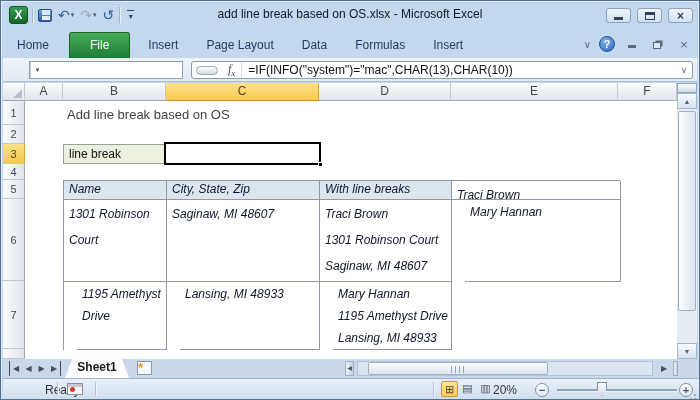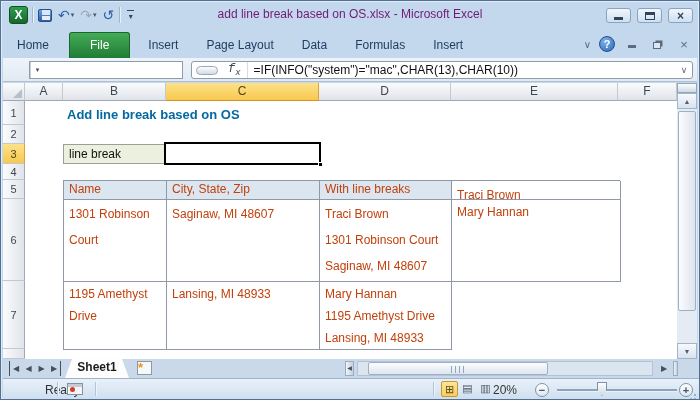--- a/index.html
+++ b/index.html
@@ -14,21 +14,21 @@
                 border-radius:3px; color:#fff; font-weight:bold; font-size:12px; text-align:center; line-height:16px; }
   .qat-sep { width:1px; height:16px; background:#9fb6cd; box-shadow:1px 0 0 #e8f2fb; }
   .qat-btn { display:flex; align-items:center; font-size:14px; color:#2d5fa6; height:18px; padding:0 1px; cursor:default; }
   .qat-btn .dd { font-size:7px; color:#45586e; margin-left:1px; }
   .qat-btn.disabled { color:#9aa7b5; }
   .floppy { width:14px; height:13px; background:linear-gradient(#6f9fe0,#2d5fa6); border:1px solid #24508f; border-radius:2px; position:relative; }
   .floppy:before { content:""; position:absolute; left:3px; top:0; width:8px; height:5px; background:#dde8f6; }
   .floppy:after  { content:""; position:absolute; left:3px; bottom:1px; width:8px; height:4px; background:#e8eef8; }
   .qat-more { width:13px; height:14px; font-size:8px; color:#33475e; text-align:center; line-height:7px; padding-top:2px; }
   .qat-more .bar { display:block; width:7px; height:1px; background:#33475e; margin:0 auto 2px; }
-  .win-title { position:absolute; left:0; right:0; top:4px; text-align:center; font-size:12px; color:#701a75; }
+  .win-title { position:absolute; left:0; right:0; top:4px; text-align:center; font-size:12px; color:#0f172a; }
   .caption-btns { position:absolute; right:4px; top:5px; display:flex; gap:6px; }
   .cap-btn { width:25px; height:15px; background:linear-gradient(#f0f6fc,#cfe0f1); border:1px solid #8ca3c0; border-radius:3px;
              display:flex; align-items:center; justify-content:center; }
   .glyph-min { width:9px; height:3px; background:#31445c; margin-top:6px; }
   .glyph-max { width:10px; height:8px; border:1px solid #31445c; border-top:3px solid #31445c; }
   .glyph-close { font-size:12px; font-weight:bold; color:#31445c; line-height:1; }
 
   
   .tabrow { position:absolute; left:2px; top:28px; right:2px; height:29px; display:flex; align-items:flex-end; }
   .rtab { font-size:12px; color:#1e3a5f; padding:5px 14px 6px; cursor:default; }
@@ -47,56 +47,56 @@
   .formulabar { position:absolute; left:2px; top:57px; right:2px; height:24px;
                 background:linear-gradient(#eff4fa,#e1e9f3); border-bottom:1px solid #aebfd2; }
   .namebox { position:absolute; left:26px; top:3px; width:154px; height:18px; background:#fff;
              border:1px solid #8e9cae; display:flex; }
   .namebox-text { flex:1; font-size:12px; padding:1px 0 0 6px; color:#111; }
   .namebox-dd { width:14px; border-left:1px solid #c8d1dc; font-size:7px; color:#44505e; text-align:center; line-height:16px; }
   .fb-field { position:absolute; left:188px; top:3px; right:4px; height:18px; background:#fff;
               border:1px solid #8e9cae; border-radius:3px; display:flex; align-items:center; }
   .fb-pill { width:22px; height:9px; margin-left:4px; border-radius:5px;
              background:linear-gradient(#fdfdfe,#d4dbe4); border:1px solid #9aa7b8; }
-  .fx { font-family:Liberation Mono, monospace; font-style:italic; font-size:12px; color:#3a4654; margin:0 6px 0 10px; }
+  .fx { font-family:Liberation Serif, serif; font-style:italic; font-size:12px; color:#3a4654; margin:0 6px 0 10px; }
   .fx sub { font-size:9px; }
   .fb-div { width:1px; height:16px; background:#d4dce5; margin-right:6px; }
   .fb-formula { flex:1; font-size:12px; color:#111; white-space:nowrap; overflow:hidden; }
   .fb-dd { width:16px; font-size:9px; color:#5c6b7e; text-align:center; }
 
   
   .sheet-bg { position:absolute; left:2px; top:82px; width:674px; height:276px; background:#fff; }
   .colheaders { position:absolute; left:2px; top:82px; height:18px; display:flex; }
   .ch, .gutter { height:18px; background:linear-gradient(#fafbfc,#e0e4ea); border-right:1px solid #c1c8d2;
         border-bottom:1px solid #9fa9b5; font-size:12px; color:#3e4753; text-align:center; line-height:17px; }
   .gutter { width:22px; position:relative; }
   .gutter .tri { position:absolute; right:2px; bottom:2px; width:0; height:0;
                  border-left:9px solid transparent; border-bottom:9px solid #b6bfca; }
   .ch.sel { background:linear-gradient(#fde189,#f7c94f); border-right:1px solid #dca13a; border-bottom:1px solid #d98e2a; color:#56451a; }
   .rowheaders { position:absolute; left:2px; top:100px; width:22px; height:258px; display:flex; flex-direction:column; }
   .rh { background:linear-gradient(90deg,#fafbfc,#e0e4ea); border-right:1px solid #9fa9b5; border-bottom:1px solid #c1c8d2;
         font-size:11px; color:#3e4753; text-align:center; display:flex; align-items:center; justify-content:center; }
   .rh.sel { background:linear-gradient(#fde189,#f7c94f); border-right:1px solid #dca13a; color:#56451a; }
 
   
-  .b1-title { position:absolute; left:66px; top:106px; font-size:13px; font-weight:bold; color:#0369a1; }
+  .b1-title { position:absolute; left:66px; top:106px; font-size:13px; font-weight:normal; color:#404040; }
   .b3 { position:absolute; left:62px; top:143px; width:103px; height:20px; background:#ebf1de;
         border:1px solid #9aa094; font-size:12px; color:#111; padding:2px 0 0 5px; }
   .c3-sel { position:absolute; left:163px; top:141px; width:157px; height:23px; background:#fff;
             border:2px solid #000; }
   .fill-handle { position:absolute; right:-4px; bottom:-4px; width:5px; height:5px; background:#000; border:1px solid #fff; }
 
   .xtable { position:absolute; left:62px; top:179px; width:557px; height:170px;
             border-top:1px solid #8f99a6; border-left:1px solid #8f99a6;
             display:grid; grid-template-columns:103px 153px 132px 169px; grid-template-rows:19px 82px 68px; }
   .tc { border-right:1px solid #8f99a6; border-bottom:1px solid #8f99a6; background:#fff;
-        font-size:12px; color:#c2410c; padding-left:5px; overflow:hidden; }
+        font-size:12px; color:#0f172a; padding-left:5px; overflow:hidden;font-style:italic; }
   .tc.th { background:#dce6f1; line-height:17px; }
   .tc.r6 { line-height:26px; padding-top:1px; }
-  .tc.r7 { line-height:22px; padding-top:1px; }
+  .tc.r7 { line-height:22px; padding-top:1px;margin-left:13px; }
 
   
   .vscroll { position:absolute; left:676px; top:82px; width:20px; height:276px; background:#e4ebf3; }
   .v-split { height:10px; background:linear-gradient(#fdfefe,#cfdae6); border:1px solid #93a5bb; }
   .v-btn { height:16px; display:flex; align-items:center; justify-content:center;
            background:linear-gradient(#f7fafc,#d8e2ee); border:1px solid #a5b5c8; font-size:7px; color:#4f607a; }
   .v-thumb { position:absolute; left:1px; top:28px; width:18px; height:200px;
              background:linear-gradient(90deg,#fbfcfe,#dde5ef); border:1px solid #9db0c6; border-radius:2px; }
   .v-down { position:absolute; left:0; bottom:0; width:20px; }
 

